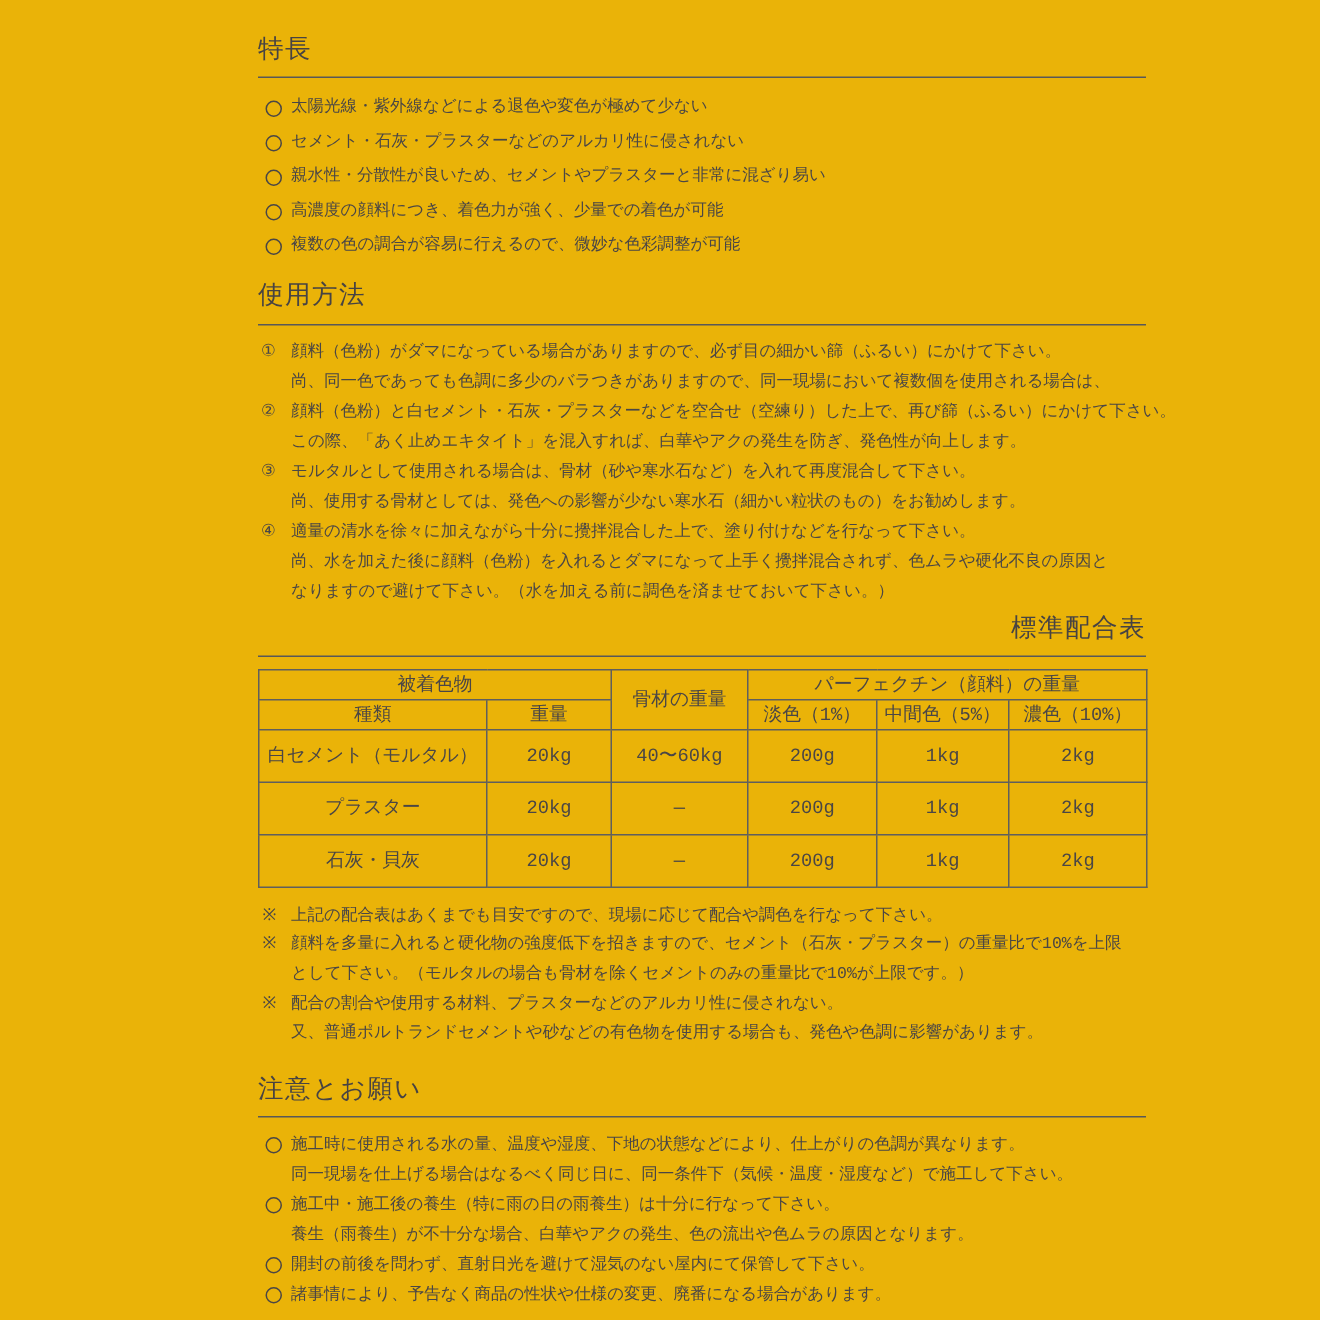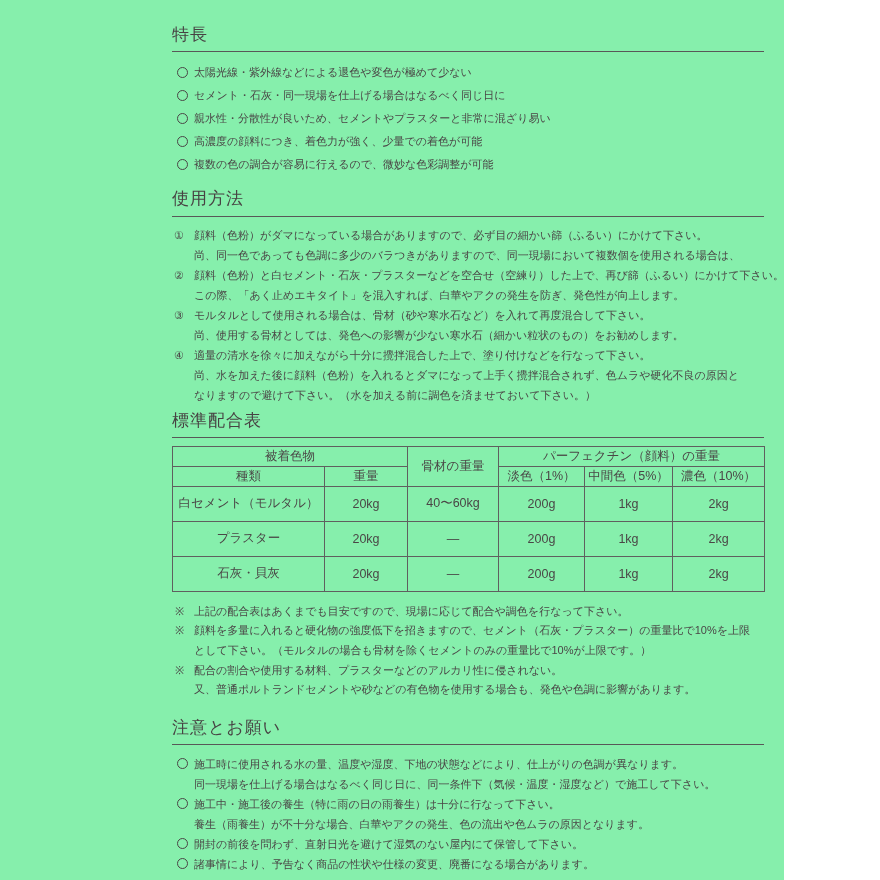--- a/index.html
+++ b/index.html
@@ -1,35 +1,35 @@
 <!DOCTYPE html>
 <html><head>
 <meta charset="utf-8">
 <style>
   html,body{margin:0;padding:0;background:#ffffff;}
-  .page{position:relative;width:784px;height:880px;background:#86efac;overflow:hidden;
-        font-family:Liberation Sans, sans-serif;}
+  .page{position:relative;width:880px;height:880px;background:#eab308;overflow:hidden;
+        font-family:Liberation Mono, monospace;}
   .content{position:absolute;left:172px;top:24px;width:592px;color:#4a4646;}
 
   h2.sec{font-size:17px;font-weight:normal;color:#474343;margin:0;line-height:1.25;
          padding-bottom:6px;border-bottom:1px solid #585858;letter-spacing:1px;}
 
   .linelist{font-size:11px;}
   .tline{position:relative;padding-left:22px;white-space:nowrap;}
   .marker{position:absolute;left:2px;top:0;}
   .marker.circle{left:5px;width:9px;height:9px;border:1.4px solid #4a4646;border-radius:50%;}
   .marker.refmark{left:3px;}
 
   #features-list{margin-top:9px;line-height:23px;}
   #features-list .marker.circle{top:6px;}
 
   #usage-heading{margin-top:12px;}
   #usage-list{margin-top:8px;line-height:20px;}
 
-  #mixing-heading{margin-top:5px;}
+  #mixing-heading{margin-top:5px;text-align:right;}
 
   table.mix{border-collapse:collapse;table-layout:fixed;width:592px;margin-top:8px;}
   table.mix th,table.mix td{border:1px solid #5f5f5f;text-align:center;vertical-align:middle;
         font-weight:normal;font-size:12.5px;color:#4a4646;padding:0;}
   table.mix tr.hrow{height:20px;}
   table.mix tr.drow{height:35px;margin-left:28px;}
   col.c1{width:152px;} col.c2{width:83px;} col.c3{width:91px;}
   col.c4{width:86px;} col.c5{width:88px;} col.c6{width:92px;}
 
   #notes-list{margin-top:10px;line-height:19.6px;}
@@ -40,21 +40,21 @@
 </style>
 </head>
 <body>
 
 <div class="page">
   <div class="content">
 
     <h2 class="sec" id="features-heading">特長</h2>
     <div class="linelist" id="features-list">
         <div class="tline"><span class="marker circle"></span><span>太陽光線・紫外線などによる退色や変色が極めて少ない</span></div>
-        <div class="tline"><span class="marker circle"></span><span>セメント・石灰・同一現場を仕上げる場合はなるべく同じ日に</span></div>
+        <div class="tline"><span class="marker circle"></span><span>セメント・石灰・プラスターなどのアルカリ性に侵されない</span></div>
         <div class="tline"><span class="marker circle"></span><span>親水性・分散性が良いため、セメントやプラスターと非常に混ざり易い</span></div>
         <div class="tline"><span class="marker circle"></span><span>高濃度の顔料につき、着色力が強く、少量での着色が可能</span></div>
         <div class="tline"><span class="marker circle"></span><span>複数の色の調合が容易に行えるので、微妙な色彩調整が可能</span></div>
       </div>
 
     <h2 class="sec" id="usage-heading">使用方法</h2>
     <div class="linelist" id="usage-list">
         <div class="tline"><span class="marker">①</span><span>顔料（色粉）がダマになっている場合がありますので、必ず目の細かい篩（ふるい）にかけて下さい。</span></div>
         <div class="tline"><span>尚、同一色であっても色調に多少のバラつきがありますので、同一現場において複数個を使用される場合は、</span></div>
         <div class="tline"><span class="marker">②</span><span>顔料（色粉）と白セメント・石灰・プラスターなどを空合せ（空練り）した上で、再び篩（ふるい）にかけて下さい。</span></div>

